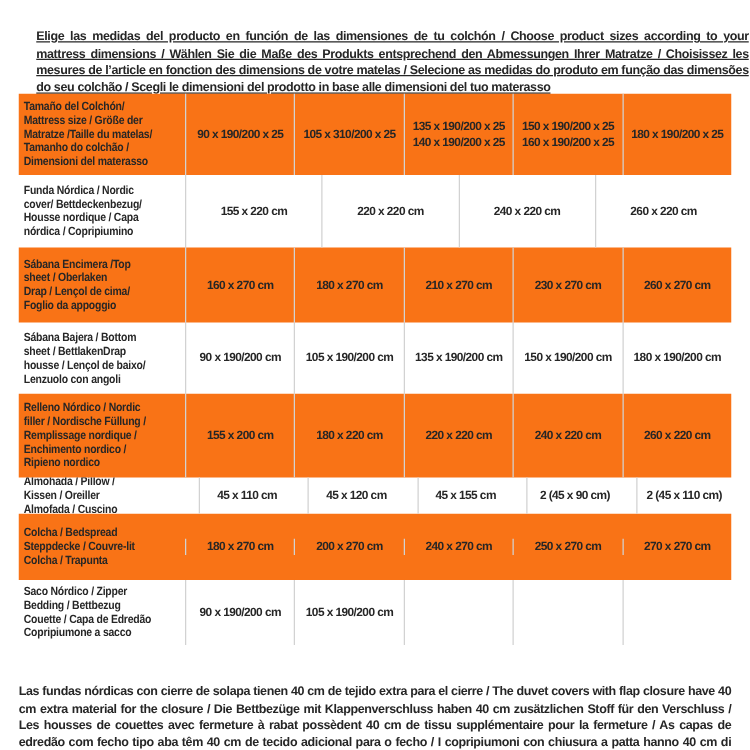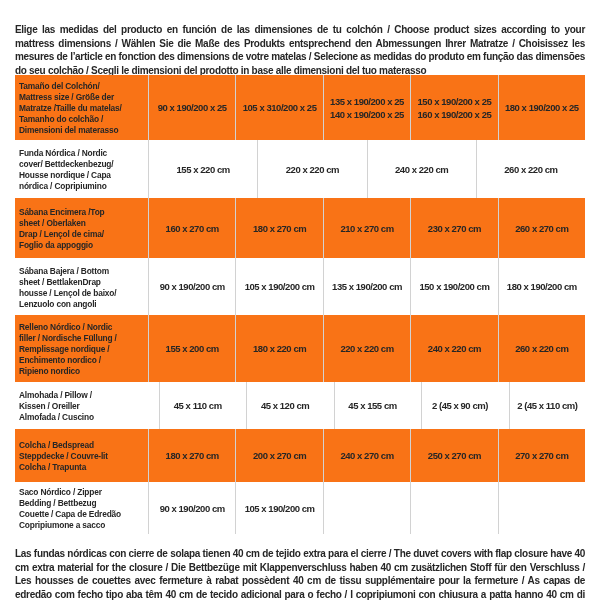--- a/index.html
+++ b/index.html
@@ -1,27 +1,27 @@
 <!DOCTYPE html>
 <html><head>
 <meta charset="utf-8">
 <style>
   html,body{margin:0;padding:0;background:#ffffff;}
   body{width:600px;height:600px;font-family:"Liberation Sans",sans-serif;color:#262626;-webkit-font-smoothing:antialiased;}
   .page{position:relative;width:600px;height:600px;background:#fff;overflow:hidden;}
 
-  .intro{position:absolute;top:13px;left:15px;width:570px;
+  .intro{position:absolute;top:13px;left:29px;width:570px;
     font-size:10px;font-weight:bold;line-height:13.5px;letter-spacing:-0.3px;
-    text-align:justify;color:#262626;}
+    text-align:justify;color:#262626;text-decoration:underline;}
 
   .tbl{position:absolute;top:75px;left:15px;width:570px;}
   .row{display:flex;width:570px;}
   .row.alt{background:#f97316;}
   .r0{height:65px;} .r1{height:58px;} .r2{height:60px;} .r3{height:57px;}
-  .r4{height:67px;} .r5{height:47px;gap:11px;} .r6{height:53px;} .r7{height:52px;}
+  .r4{height:67px;} .r5{height:29px;gap:11px;} .r6{height:53px;align-items:center;} .r7{height:52px;}
 
   .cell{box-sizing:border-box;display:flex;align-items:center;}
   .label-cell{flex:0 0 133px;padding-left:4px;overflow:hidden;}
   .label-inner{display:block;width:146px;transform:scaleX(0.88);transform-origin:0 50%;
     font-size:9.5px;font-weight:bold;line-height:11px;letter-spacing:-0.2px;
     white-space:pre-line;color:#262626;}
   .val-cell{flex:1 1 0;justify-content:center;text-align:center;
     border-left:1px solid #d2d2d2;
     font-size:9.5px;font-weight:bold;letter-spacing:-0.45px;line-height:13px;
     white-space:pre;color:#262626;}

